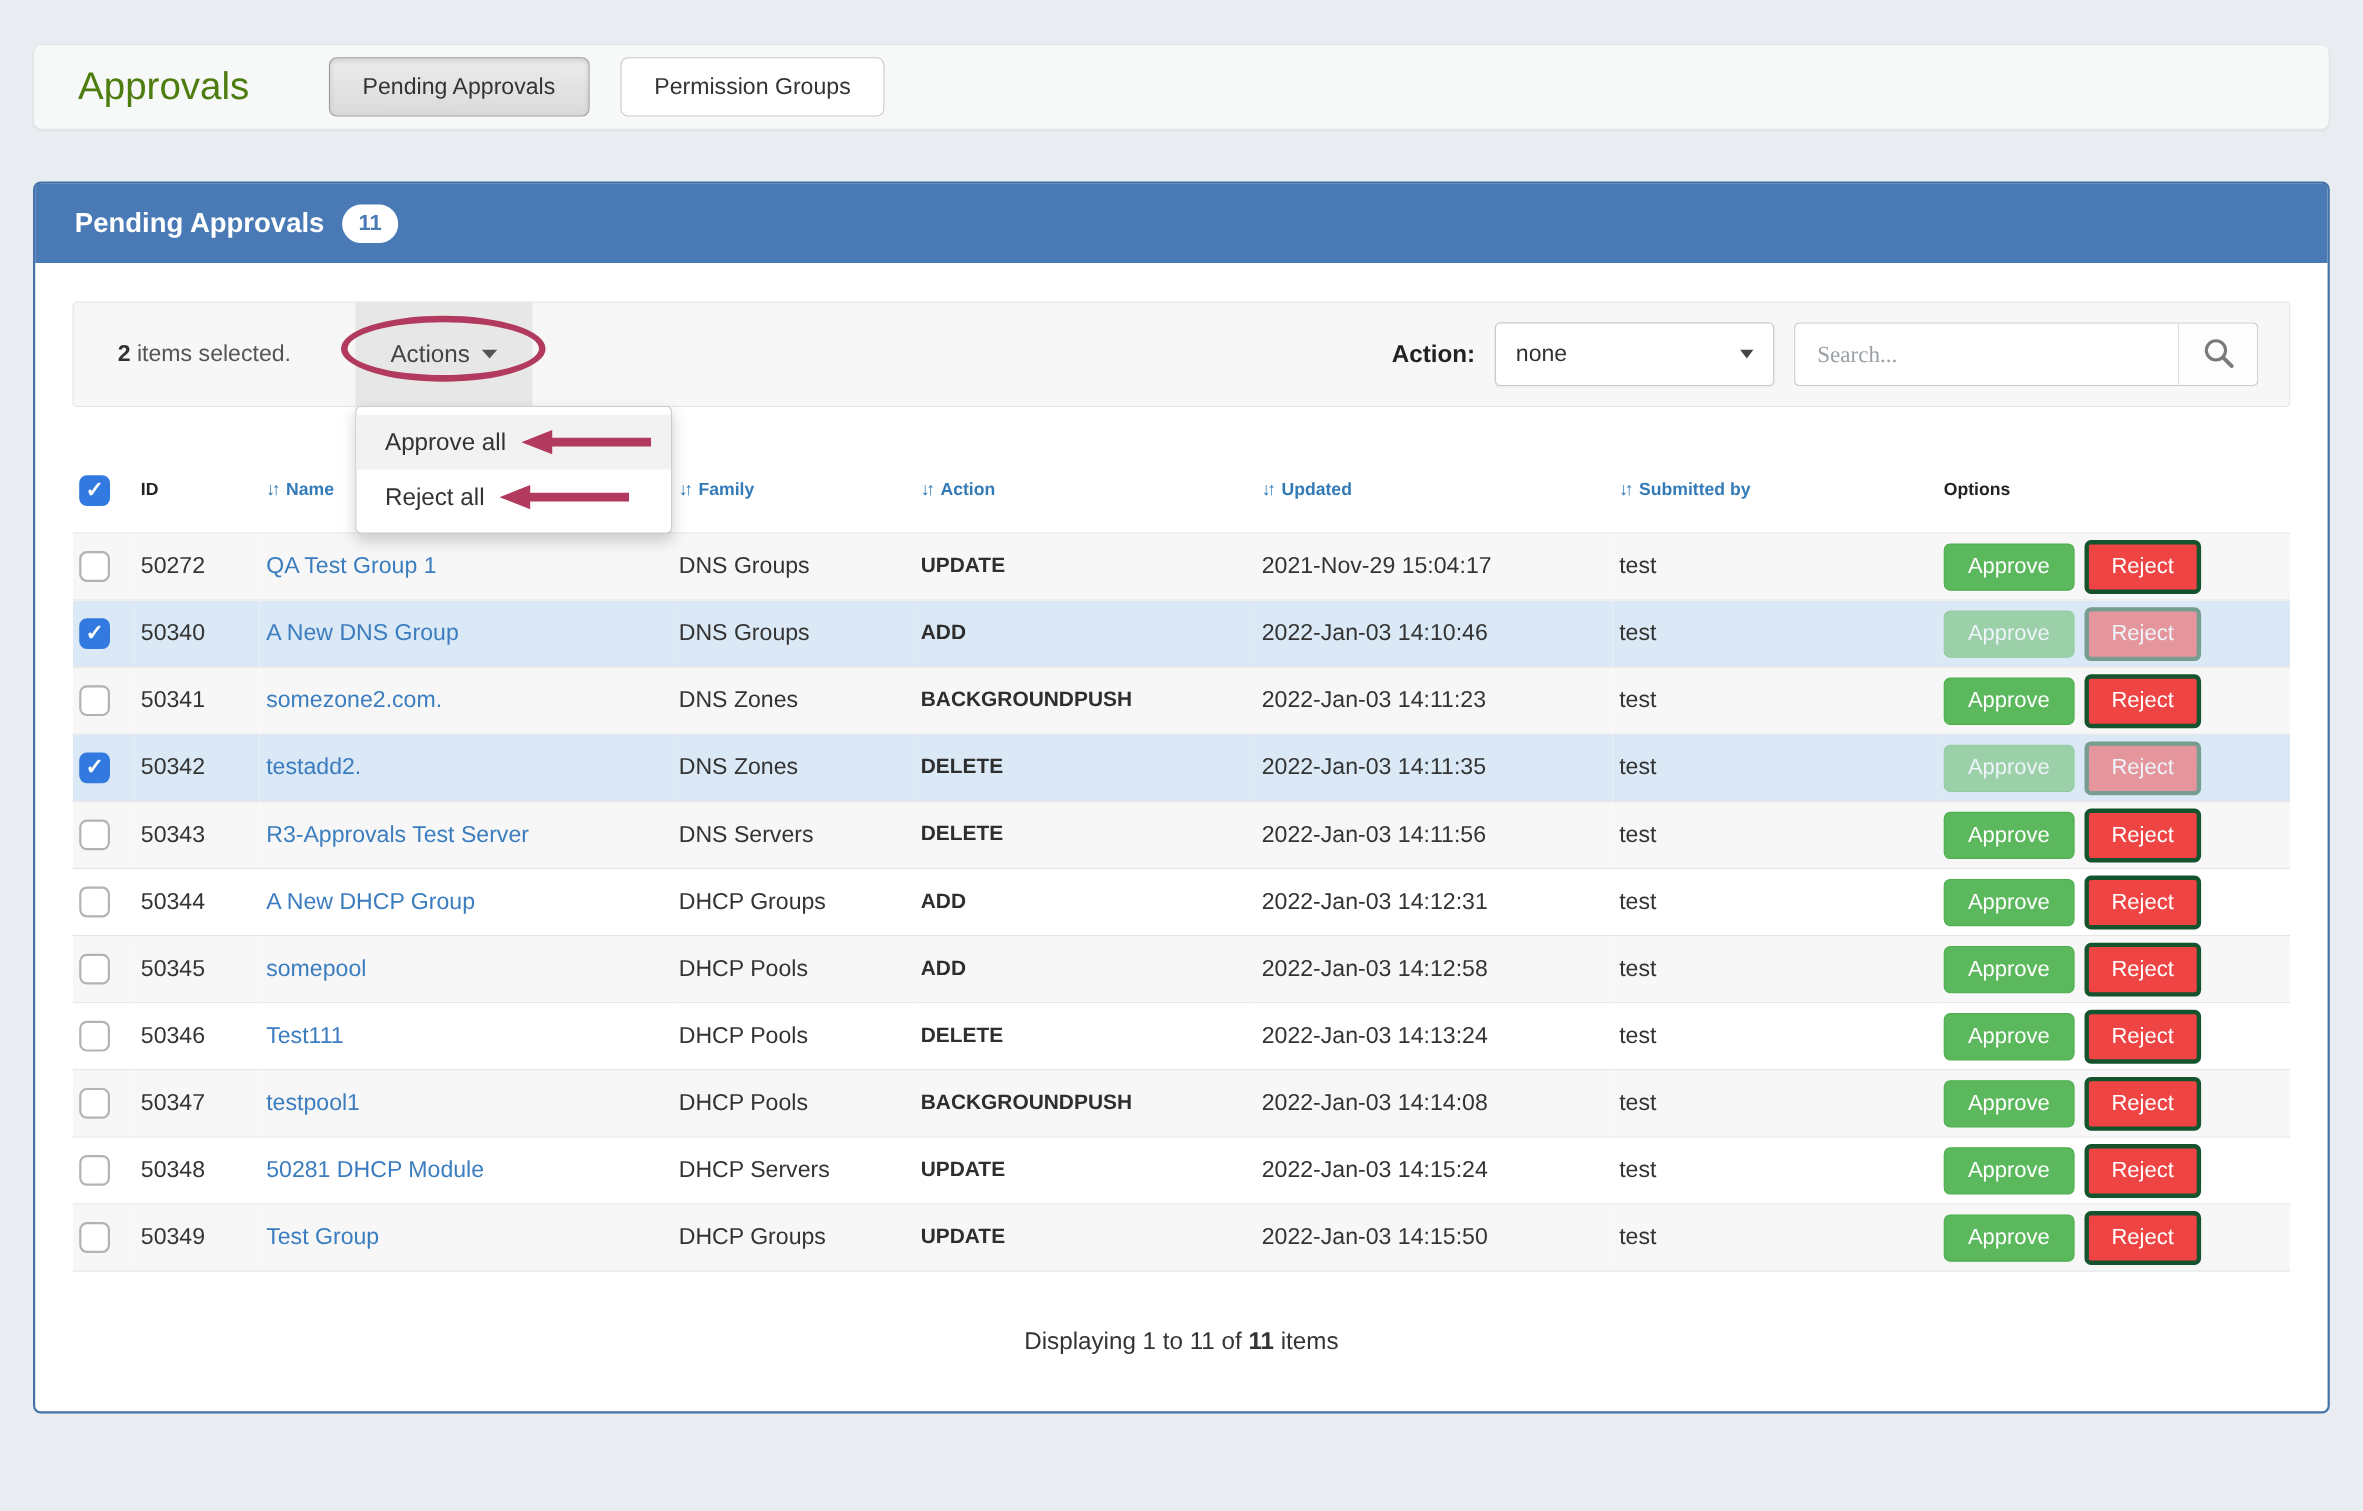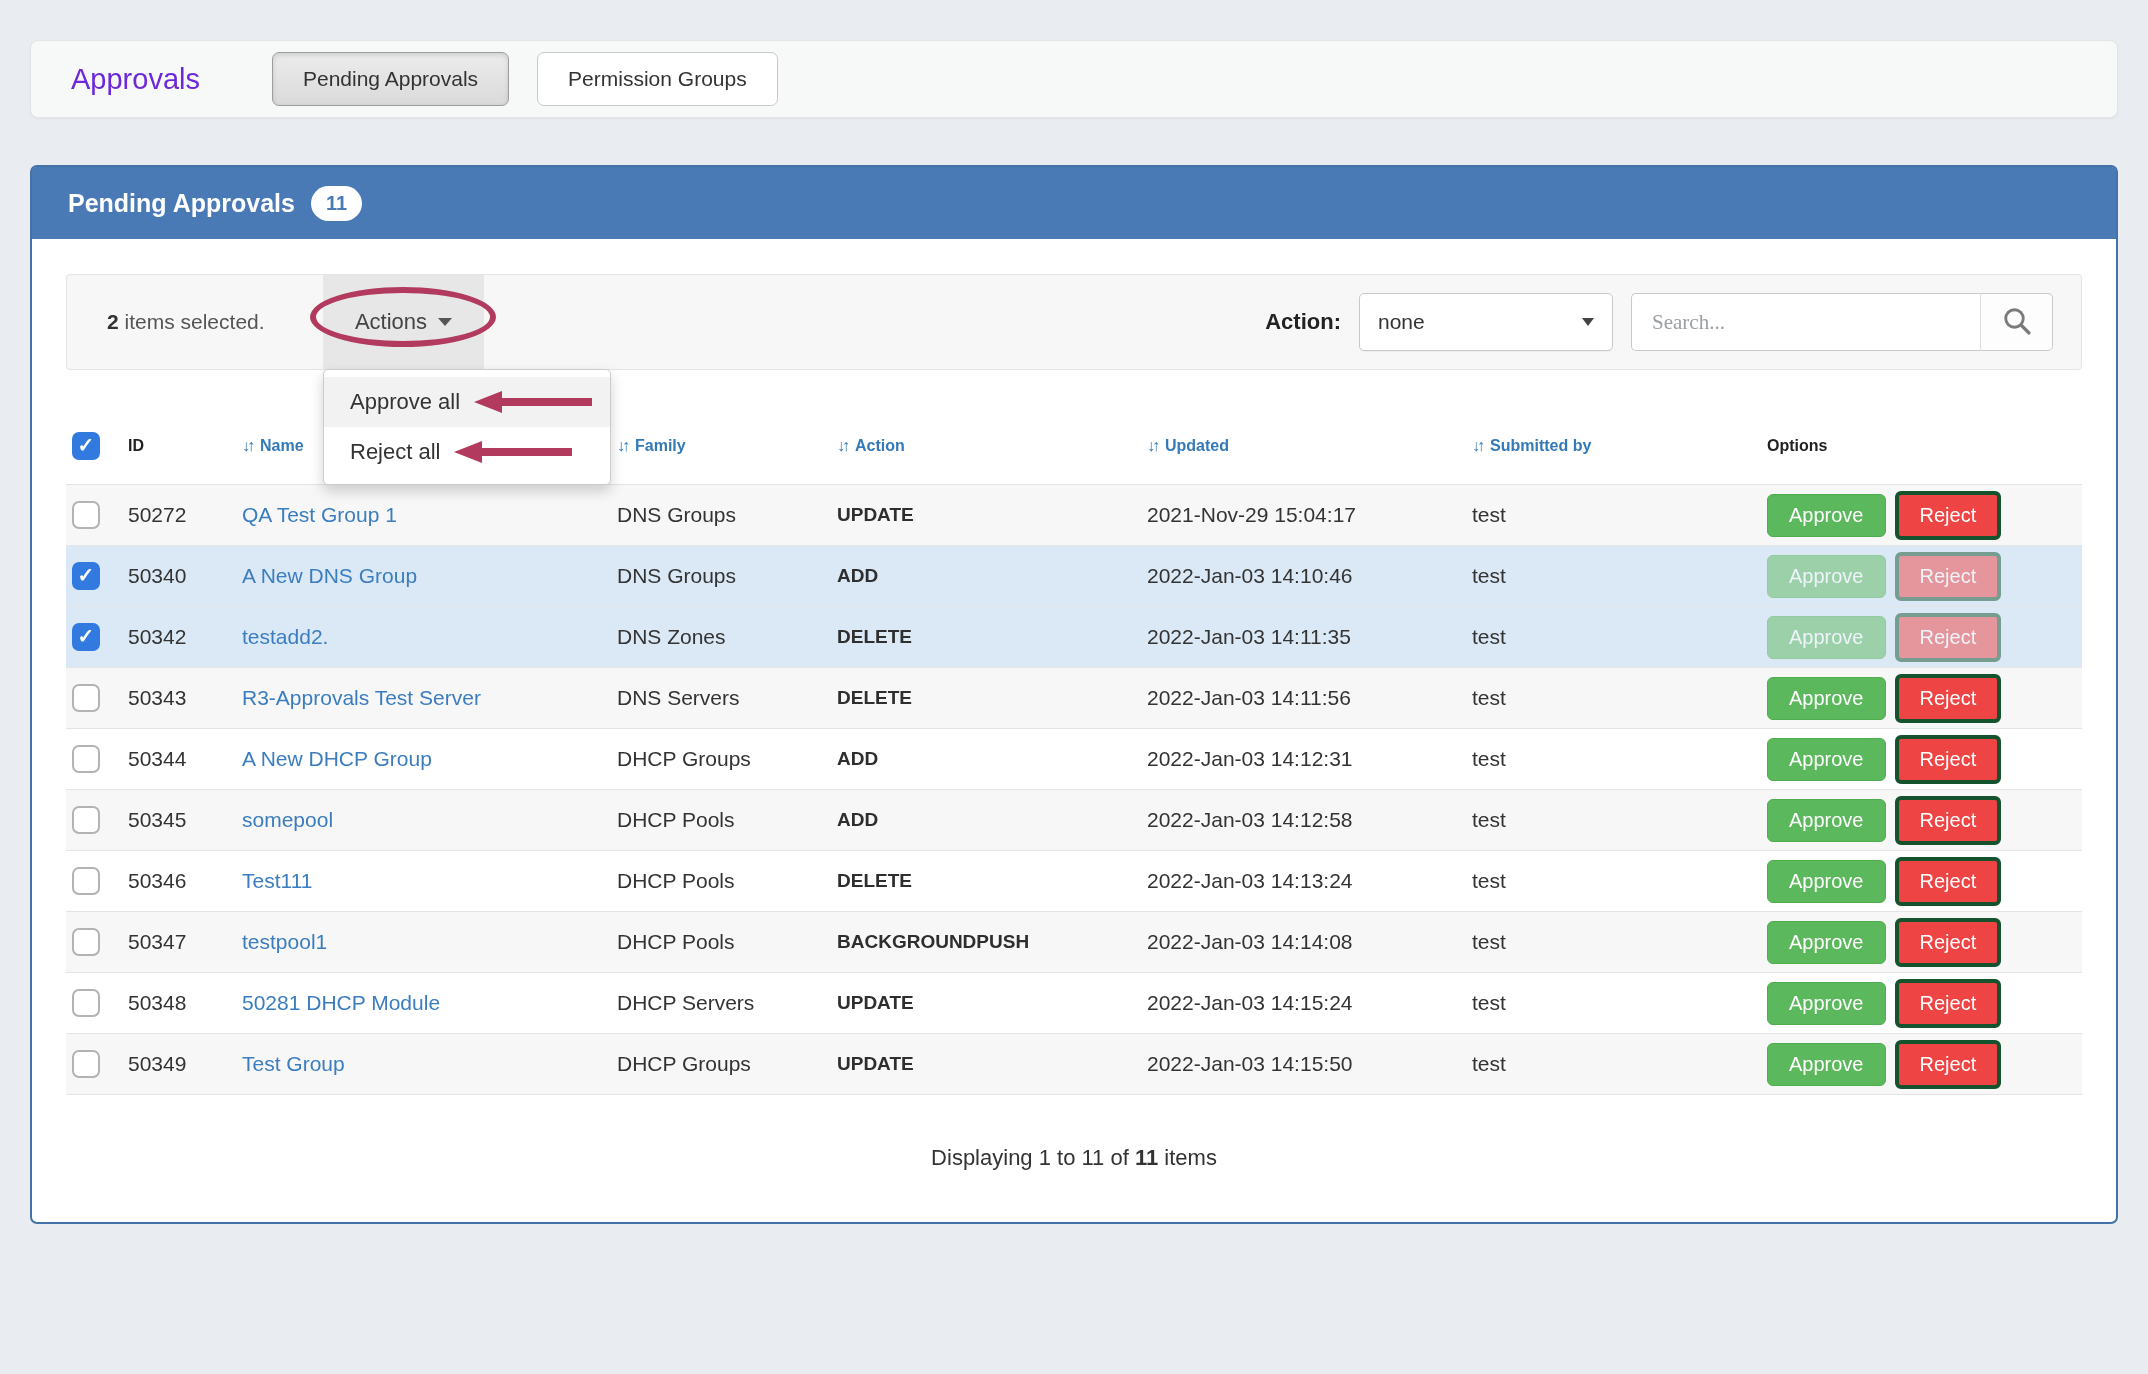--- a/index.html
+++ b/index.html
@@ -15,21 +15,21 @@
   
   .top-card {
     margin:40px 30px 0; height:78px;
     background:#f7f8f8;
     border:1px solid #e2e5e7;
     border-radius:8px;
     box-shadow:0 1px 2px rgba(0,0,0,0.05);
     display:flex; align-items:center;
     padding-left:40px;
   }
-  .page-title { font-size:29px; color:#6d28d9; margin-right:72px; }
+  .page-title { font-size:35px; color:#4d7c0f; margin-right:72px; }
   .tab {
     height:54px; padding:0 30px; font-size:21px; color:#333;
     background:#fff; border:1px solid #c9c9c9; border-radius:7px;
     margin-right:28px; cursor:pointer; font-family:inherit;
   }
   .tab.active {
     background:linear-gradient(#ececec,#dadada);
     border-color:#9d9d9d;
     box-shadow:inset 0 2px 5px rgba(0,0,0,0.13);
     font-weight:500;
@@ -263,20 +263,30 @@
           <tr class="selected">
             <td><span class="cb checked"></span></td>
             <td>50340</td>
             <td><a href="#">A New DNS Group</a></td>
             <td>DNS Groups</td>
             <td class="action-cell">ADD</td>
             <td>2022-Jan-03 14:10:46</td>
             <td>test</td>
             <td><button class="btn btn-approve disabled">Approve</button><button class="btn btn-reject disabled">Reject</button></td>
           </tr>
+          <tr class="stripe">
+            <td><span class="cb"></span></td>
+            <td>50341</td>
+            <td><a href="#">somezone2.com.</a></td>
+            <td>DNS Zones</td>
+            <td class="action-cell">BACKGROUNDPUSH</td>
+            <td>2022-Jan-03 14:11:23</td>
+            <td>test</td>
+            <td><button class="btn btn-approve">Approve</button><button class="btn btn-reject">Reject</button></td>
+          </tr>
           <tr class="selected">
             <td><span class="cb checked"></span></td>
             <td>50342</td>
             <td><a href="#">testadd2.</a></td>
             <td>DNS Zones</td>
             <td class="action-cell">DELETE</td>
             <td>2022-Jan-03 14:11:35</td>
             <td>test</td>
             <td><button class="btn btn-approve disabled">Approve</button><button class="btn btn-reject disabled">Reject</button></td>
           </tr>

